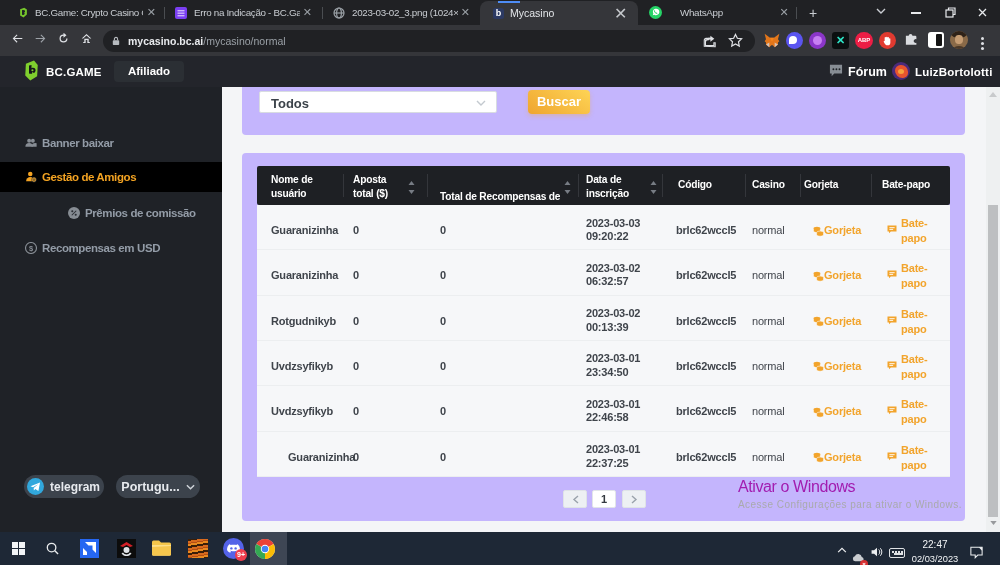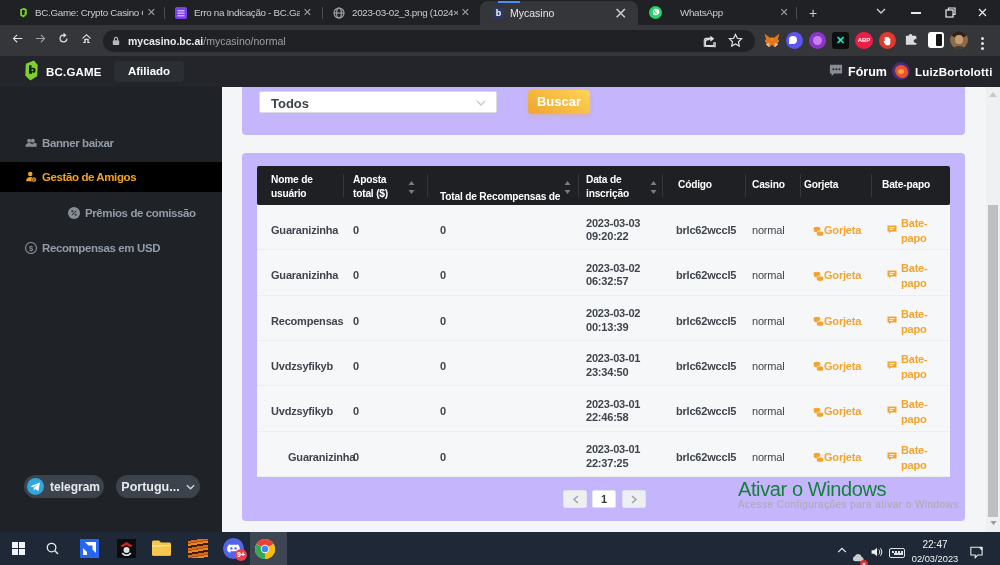--- a/index.html
+++ b/index.html
@@ -343,21 +343,21 @@
           </svg>
         <div class="abs co" style="left:567px;">Gorjeta</div>
         <svg class="abs" style="left:630px; top:20px;" width="10" height="9" viewBox="0 0 13 12">
             <path d="M0.5 0.5 h12 v8 h-7.5 l-2.5 2.5 v-2.5 h-2 Z" fill="#f2a42c"></path>
             <rect x="3" y="3" width="7" height="1.2" fill="#fff"></rect>
             <rect x="3" y="5.2" width="5" height="1.2" fill="#fff"></rect>
           </svg>
         <div class="abs co2" style="left:644px;">Bate-<br>papo</div>
       </div>
       <div class="row" style="top:90.66px; background:#f6f7f9;">
-        <div class="abs c" style="left:14px;">Recompensas</div>
+        <div class="abs c" style="left:14px;">Rotgudnikyb</div>
         <div class="abs c" style="left:96px;">0</div>
         <div class="abs c" style="left:183px;">0</div>
         <div class="abs c2" style="left:329px;">2023-03-02<br>00:13:39</div>
         <div class="abs c" style="left:419px;">brlc62wccl5</div>
         <div class="abs cn" style="left:495px;">normal</div>
         <svg class="abs" style="left:556px; top:20.5px;" width="11" height="11" viewBox="0 0 14 14">
             <ellipse cx="5" cy="3.2" rx="4.4" ry="2.2" fill="#f2a42c"></ellipse>
             <path d="M0.6 3.2 v3 c0 1.2 2 2.2 4.4 2.2 s4.4-1 4.4-2.2 v-3" fill="#f2a42c" stroke="#fff" stroke-width="0.7"></path>
             <ellipse cx="9" cy="8.6" rx="4.4" ry="2.2" fill="#f2a42c" stroke="#fff" stroke-width="0.7"></ellipse>
             <path d="M4.6 8.6 v2.2 c0 1.2 2 2.2 4.4 2.2 s4.4-1 4.4-2.2 v-2.2" fill="#f2a42c" stroke="#fff" stroke-width="0.7"></path>
@@ -437,21 +437,21 @@
 
     <div class="abs" style="left:321px; top:337px; width:24px; height:18px; background:#edf0f3; border:1px solid #dfe3e7; border-radius:2px;"><svg width="7" height="9" viewBox="0 0 7 9" style="margin:4px 8px;">
           <path d="M6 1 L2 4.5 L6 8" fill="none" stroke="#9aa2ab" stroke-width="1.4"></path>
         </svg></div>
     <div class="abs" style="left:350px; top:337px; width:24px; height:18px; background:#fff; border:1px solid #e2e5e9; border-radius:2px; text-align:center; font-size:11px; font-weight:bold; color:#343a40; line-height:17px;">1</div>
     <div class="abs" style="left:380px; top:337px; width:24px; height:18px; background:#edf0f3; border:1px solid #dfe3e7; border-radius:2px;"><svg width="7" height="9" viewBox="0 0 7 9" style="margin:4px 8px;">
           <path d="M1 1 L5 4.5 L1 8" fill="none" stroke="#9aa2ab" stroke-width="1.4"></path>
         </svg></div>
   </div>
 
-  <div class="abs" style="left:516px; top:391px; color:#15803d; font-size:20px; letter-spacing:-0.4px; white-space:nowrap;">Ativar o Windows</div>
+  <div class="abs" style="left:516px; top:391px; color:#a21caf; font-size:16px; letter-spacing:-0.4px; white-space:nowrap;">Ativar o Windows</div>
   <div class="abs" style="left:516px; top:412px; color:#a9aaac; font-size:10px; letter-spacing:0.45px; white-space:nowrap;">Acesse Configurações para ativar o Windows.</div>
 </div>
 <div class="abs" id="scrollbar">
   <svg width="8" height="5" viewBox="0 0 8 5" style="position:absolute; left:3px; top:5px;">
       <path d="M4 0 L8 5 H0 Z" fill="#c8cacc"></path>
     </svg>
   <div id="scrollthumb"></div>
   <svg width="7" height="4" viewBox="0 0 8 5" style="position:absolute; left:4px; bottom:7px;">
       <path d="M4 5 L8 0 H0 Z" fill="#97999c"></path>
     </svg>

